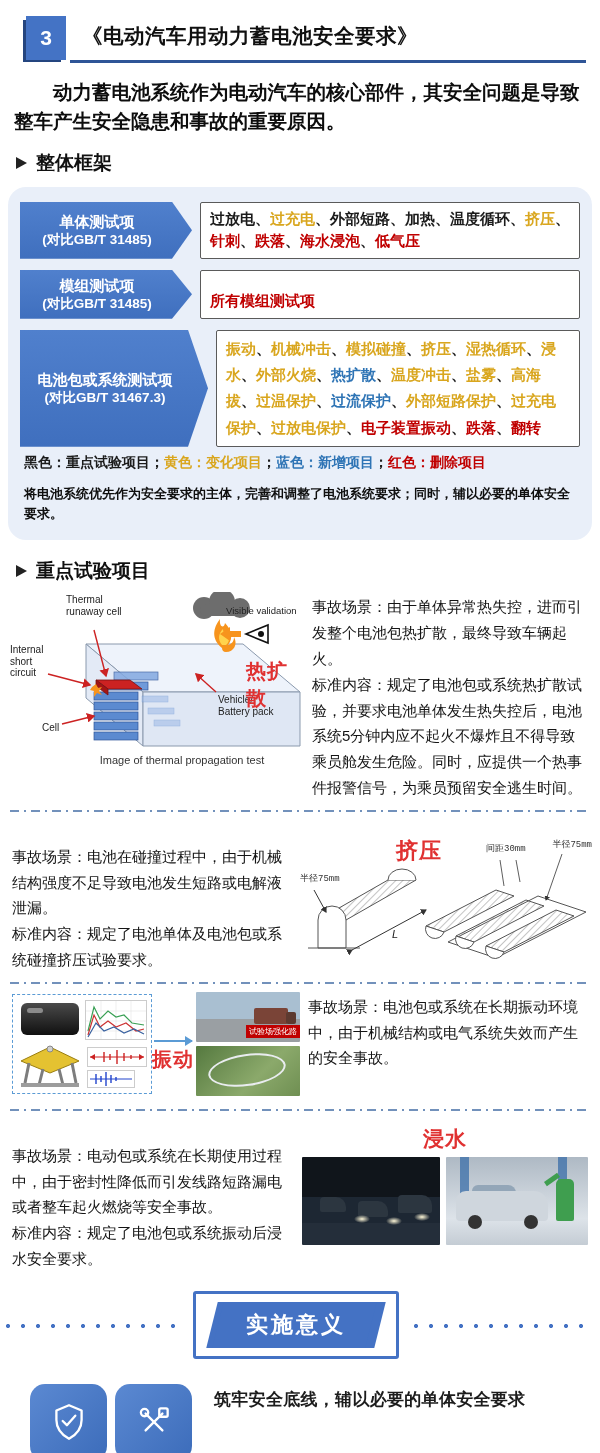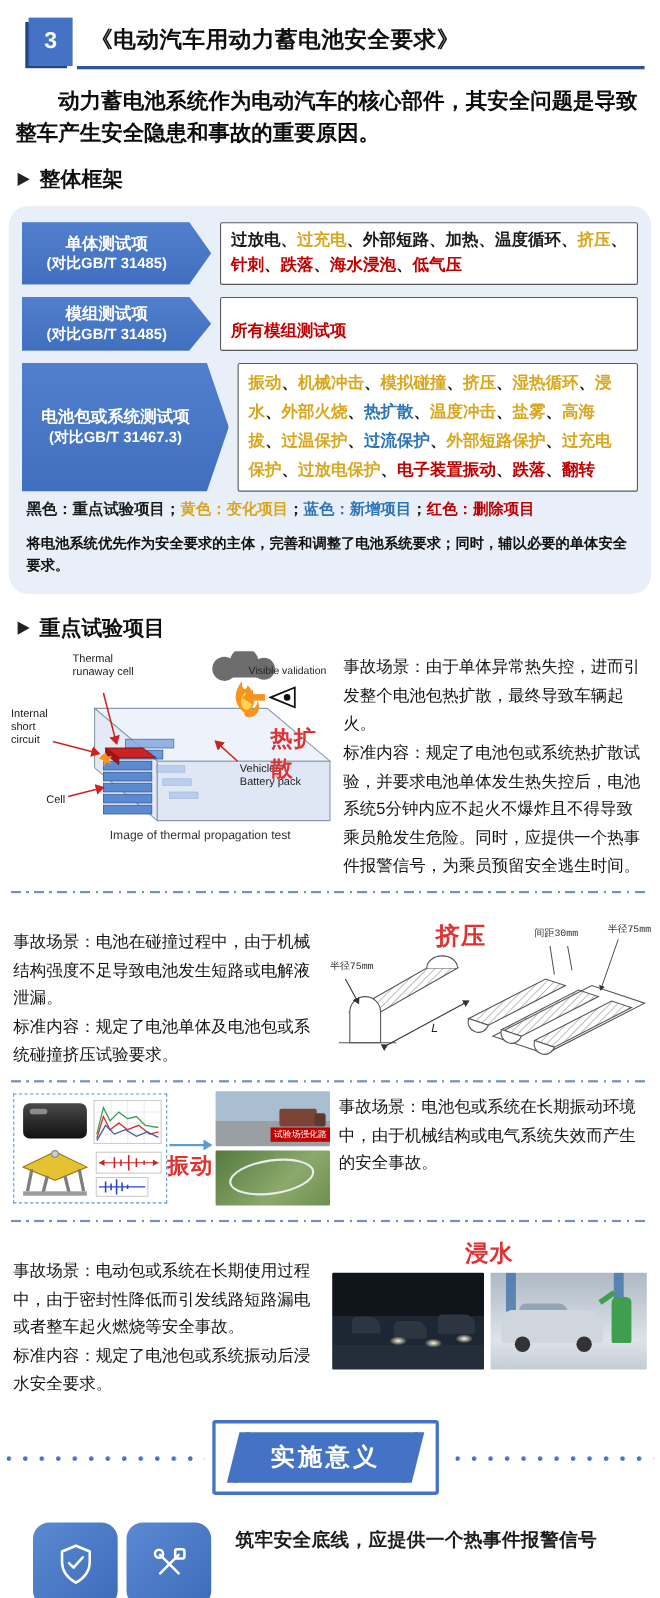--- a/index.html
+++ b/index.html
@@ -415,18 +415,18 @@
         <svg class="iconsvg" width="42" height="42" viewBox="0 0 40 40">
           <line x1="12" y1="28" x2="28" y2="12"></line>
             <line x1="12" y1="12" x2="28" y2="28"></line>
           <circle cx="11" cy="11" r="3.5"></circle>
             <rect x="25" y="7" width="8" height="8" rx="1.5"></rect>
         </svg>
       </div>
 
     </div>
     <div class="impl-lines">
-      <div class="impl-line">筑牢安全底线，应提供一个热事件报警信号</div>
+      <div class="impl-line">筑牢安全底线，辅以必要的单体安全要求</div>
 
     </div>
   </div>
 
 </div>
 
 </body></html>

